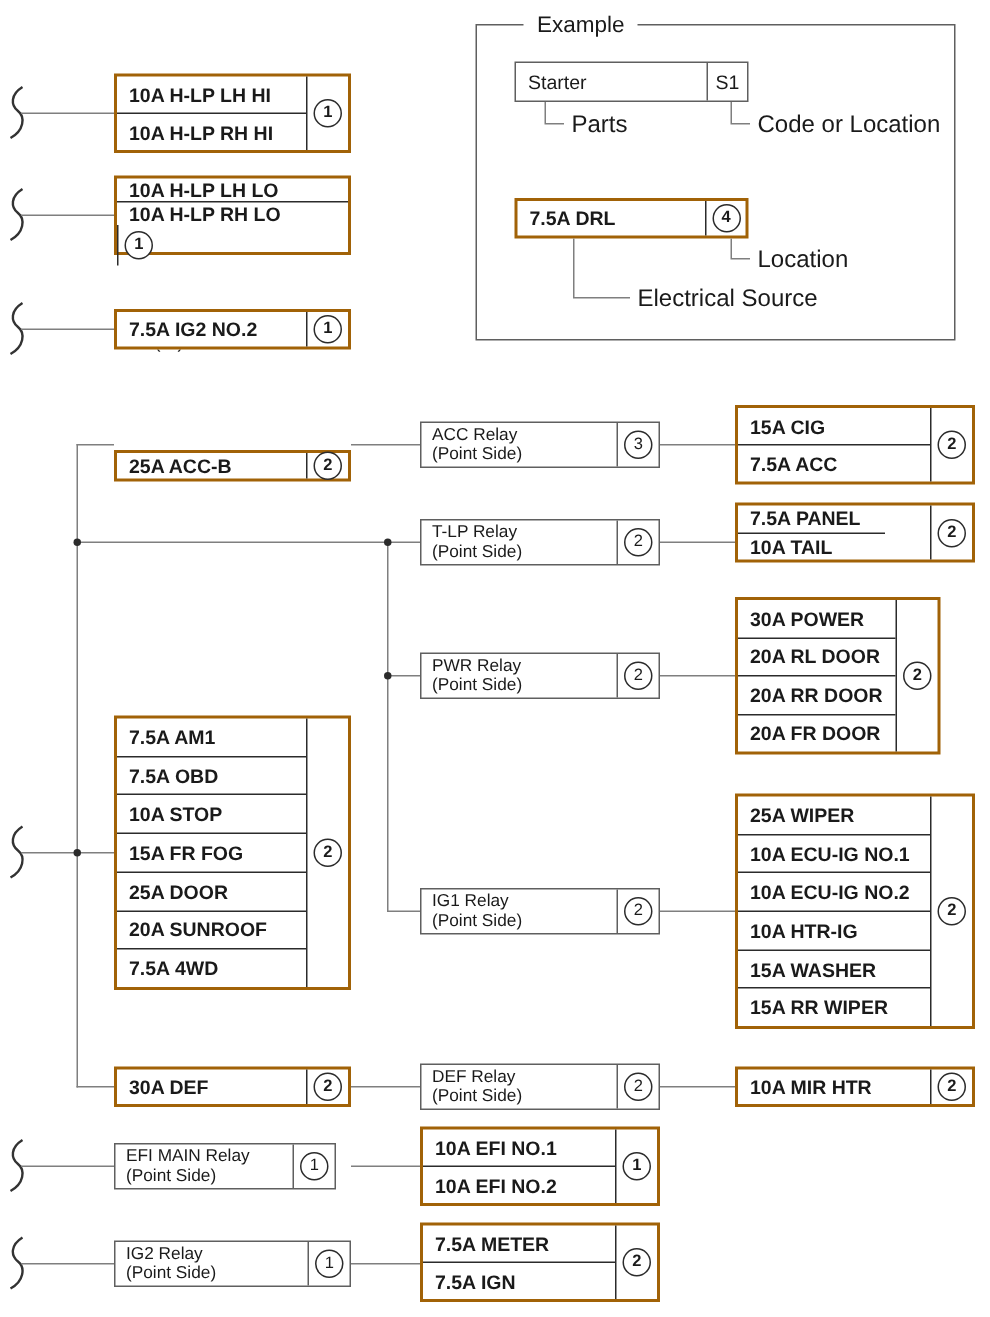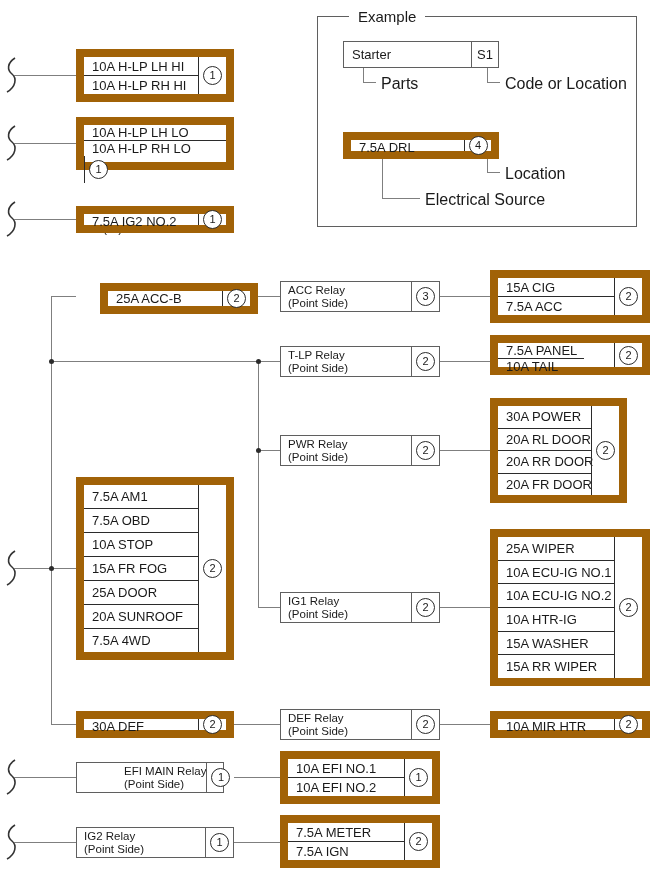--- a/index.html
+++ b/index.html
@@ -2,21 +2,21 @@
 <html><head>
 <meta charset="utf-8">
 <style>
   html,body { margin:0; padding:0; background:#ffffff; }
   .canvas {
     position:relative; width:660px; height:878px; background:#ffffff;
     font-family:"Liberation Sans", sans-serif; color:#1a1a1a; overflow:hidden;
   }
   .fusebox {
     position:absolute; display:flex; background:#fff;
-    border:8px solid #a16207; box-sizing:border-box;
+    border:2px solid #a16207; box-sizing:border-box;font-weight:bold;
   }
   .relaybox {
     position:absolute; display:flex; background:#fff;
     border:1px solid #5f5f5f; box-sizing:border-box;
   }
   .rows { flex:1 1 auto; display:flex; flex-direction:column; min-width:0; }
   .row {
     flex:1 1 auto; display:flex; align-items:center; padding-left:8px;
     font-size:13px; white-space:nowrap; border-bottom:1px solid #2b2b2b;
   }
@@ -123,21 +123,21 @@
 
   <div class="fusebox" style="left:76px; top:206px; width:158px; height:27px;">
     <div class="rows">
       <div class="row">7.5A IG2 NO.2</div>
     </div>
     <div class="loccol">
         <span class="circ">1</span>
       </div>
   </div>
 
-  <div class="fusebox" style="left:76px; top:283px; width:158px; height:31px;margin-left:24px;">
+  <div class="fusebox" style="left:76px; top:300px; width:158px; height:21px;">
     <div class="rows">
       <div class="row">25A ACC-B</div>
     </div>
     <div class="loccol">
         <span class="circ">2</span>
       </div>
   </div>
 
   <div class="fusebox" style="left:76px; top:477px; width:158px; height:183px;">
     <div class="rows">
@@ -206,21 +206,21 @@
   <div class="relaybox" style="left:280px; top:709px; width:160px; height:31px;">
     <div class="relay-label">
       <span>DEF Relay</span>
       <span>(Point Side)</span>
     </div>
     <div class="loccol">
         <span class="circ">2</span>
       </div>
   </div>
 
-  <div class="relaybox" style="left:76px; top:762px; width:148px; height:31px;padding-left:40px;">
+  <div class="relaybox" style="left:76px; top:762px; width:148px; height:31px;">
     <div class="relay-label">
       <span>EFI MAIN Relay</span>
       <span>(Point Side)</span>
     </div>
     <div class="loccol">
         <span class="circ">1</span>
       </div>
   </div>
 
   <div class="relaybox" style="left:76px; top:827px; width:158px; height:31px;">

